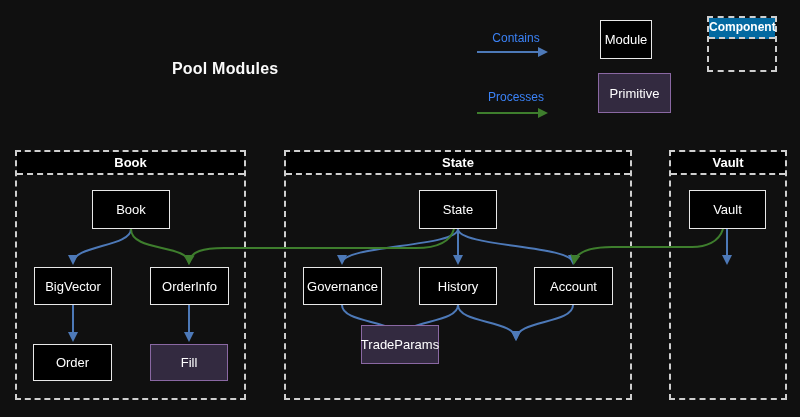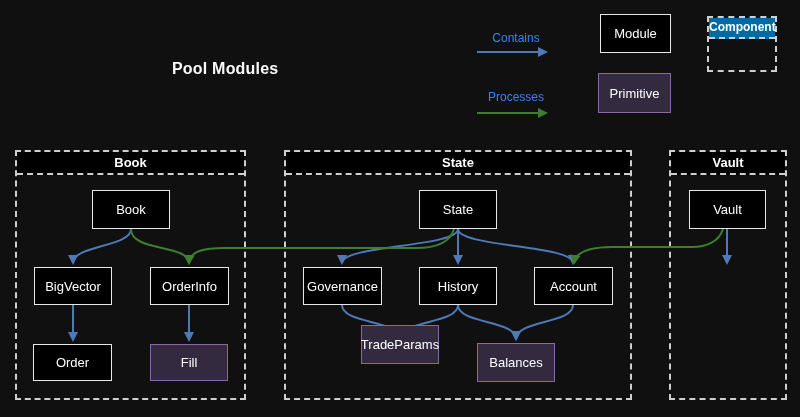--- a/index.html
+++ b/index.html
@@ -79,21 +79,21 @@
 </head>
 <body>
 
 <div class="canvas">
 
   <div class="page-title">Pool Modules</div>
 
   <div class="legend-label" style="left:477px;top:31px">Contains</div>
   <div class="legend-label" style="left:477px;top:90px">Processes</div>
 
-  <div class="node" style="left:600px;top:14px;width:71px;height:39px">
+  <div class="node" style="left:600px;top:20px;width:52px;height:39px">
     <span>Module</span>
   </div>
   <div class="node primitive" style="left:598px;top:73px;width:73px;height:40px">
     <span>Primitive</span>
   </div>
   <div class="component-box" style="left:707px;top:16px;width:70px;height:56px">
     <div class="component-title">Component</div>
   </div>
 
   <div class="container" style="left:15px;top:150px;width:231px;height:250px">
@@ -160,21 +160,18 @@
   </div>
   <div class="node" style="left:419px;top:267px;width:78px;height:38px">
     <span>History</span>
   </div>
   <div class="node" style="left:534px;top:267px;width:79px;height:38px">
     <span>Account</span>
   </div>
   <div class="node primitive" style="left:361px;top:325px;width:78px;height:39px">
     <span>TradeParams</span>
   </div>
-  <div class="node primitive" style="left:477px;top:343px;width:78px;height:39px">
-    <span>Balances</span>
-  </div>
 
   <div class="node" style="left:689px;top:190px;width:77px;height:39px">
     <span>Vault</span>
   </div>
 
 </div>
 
 </body></html>

